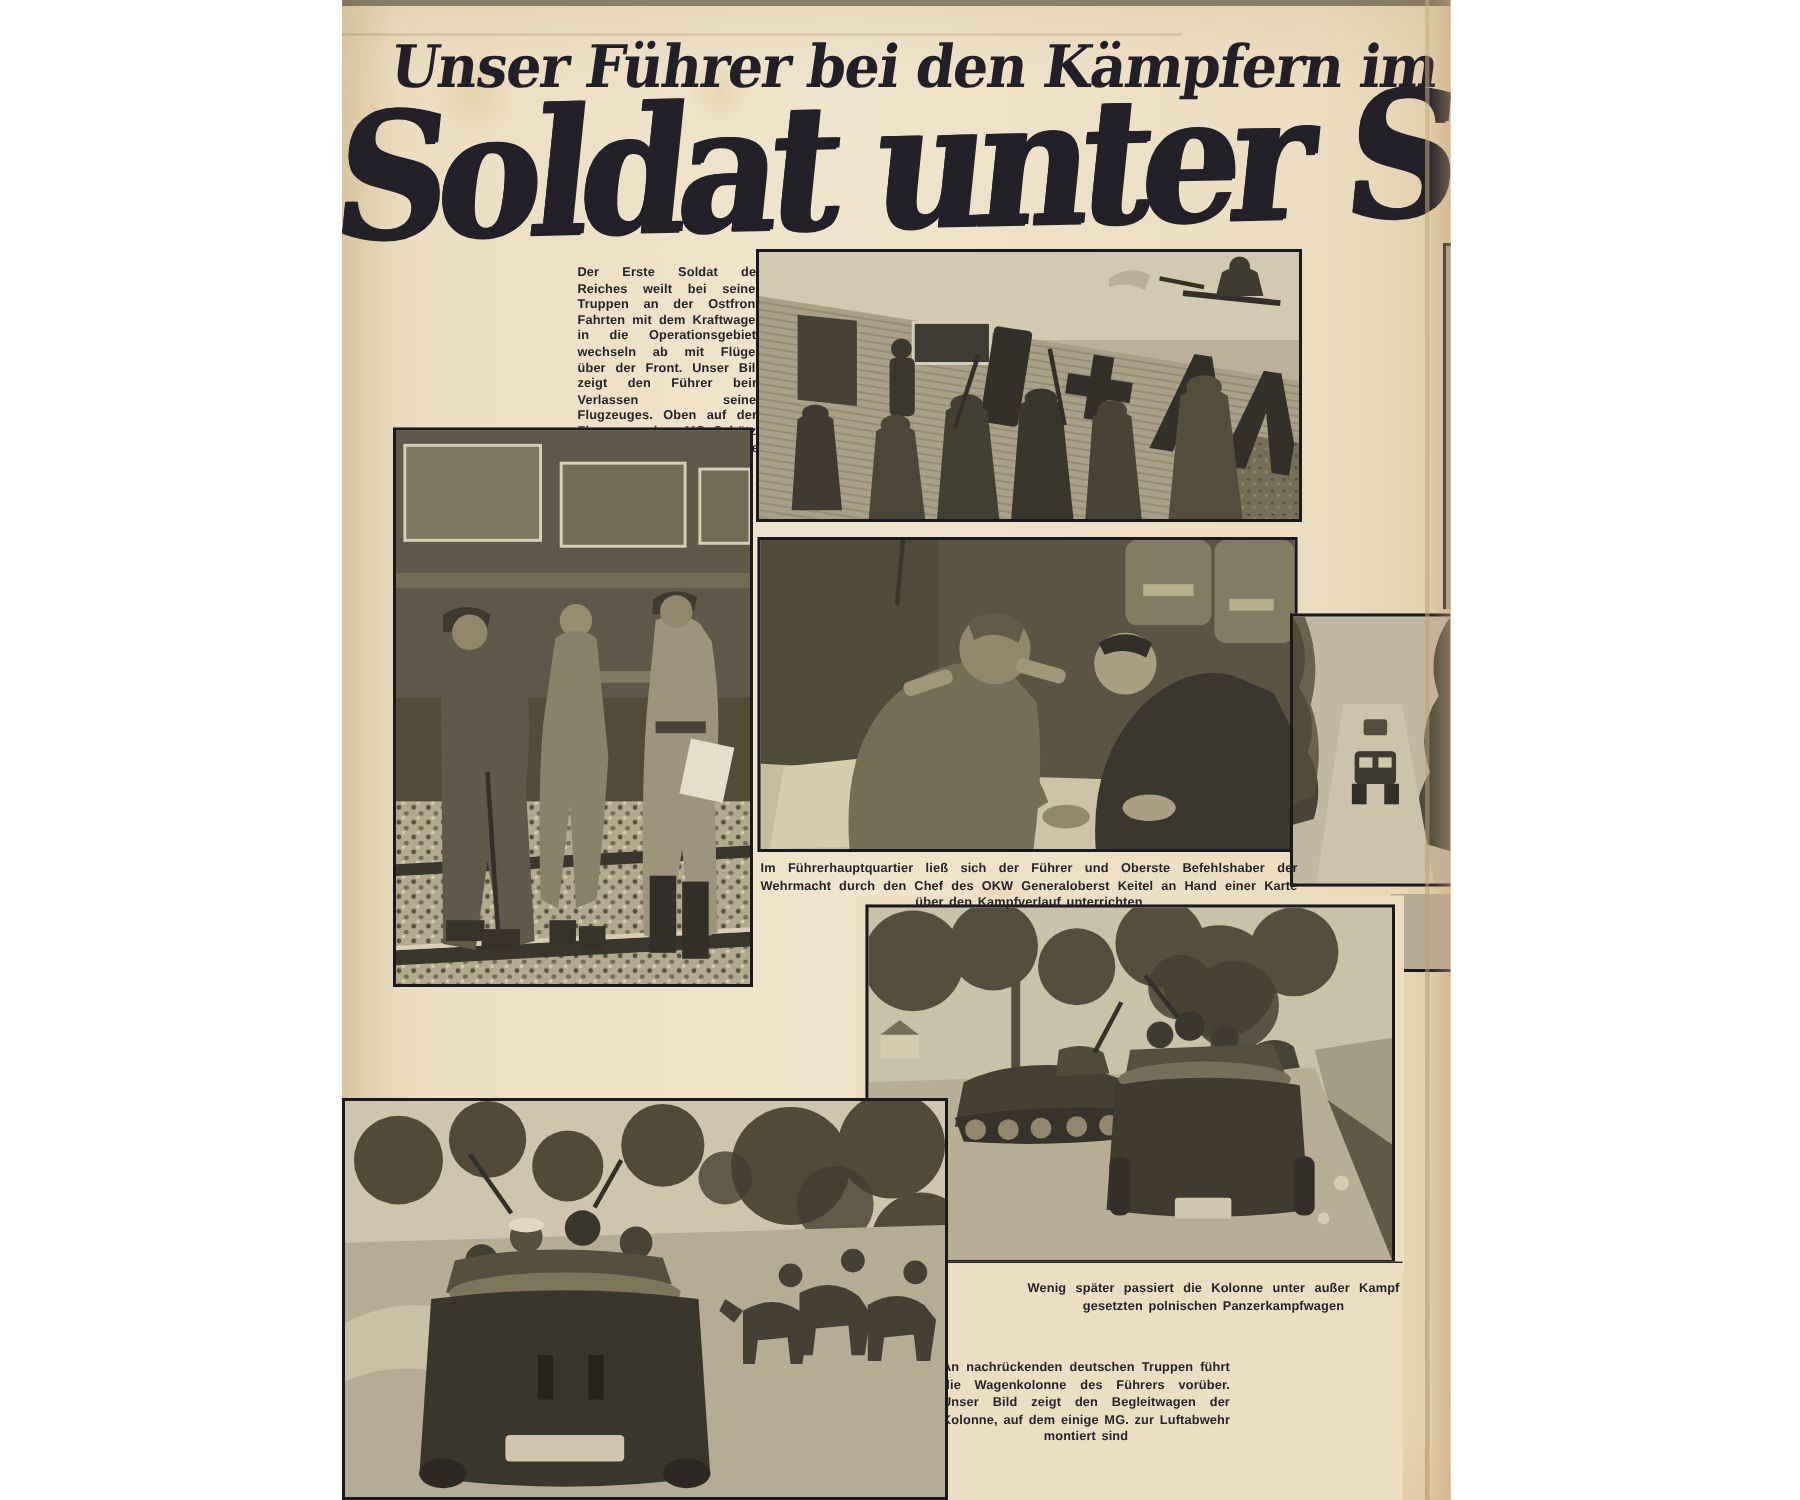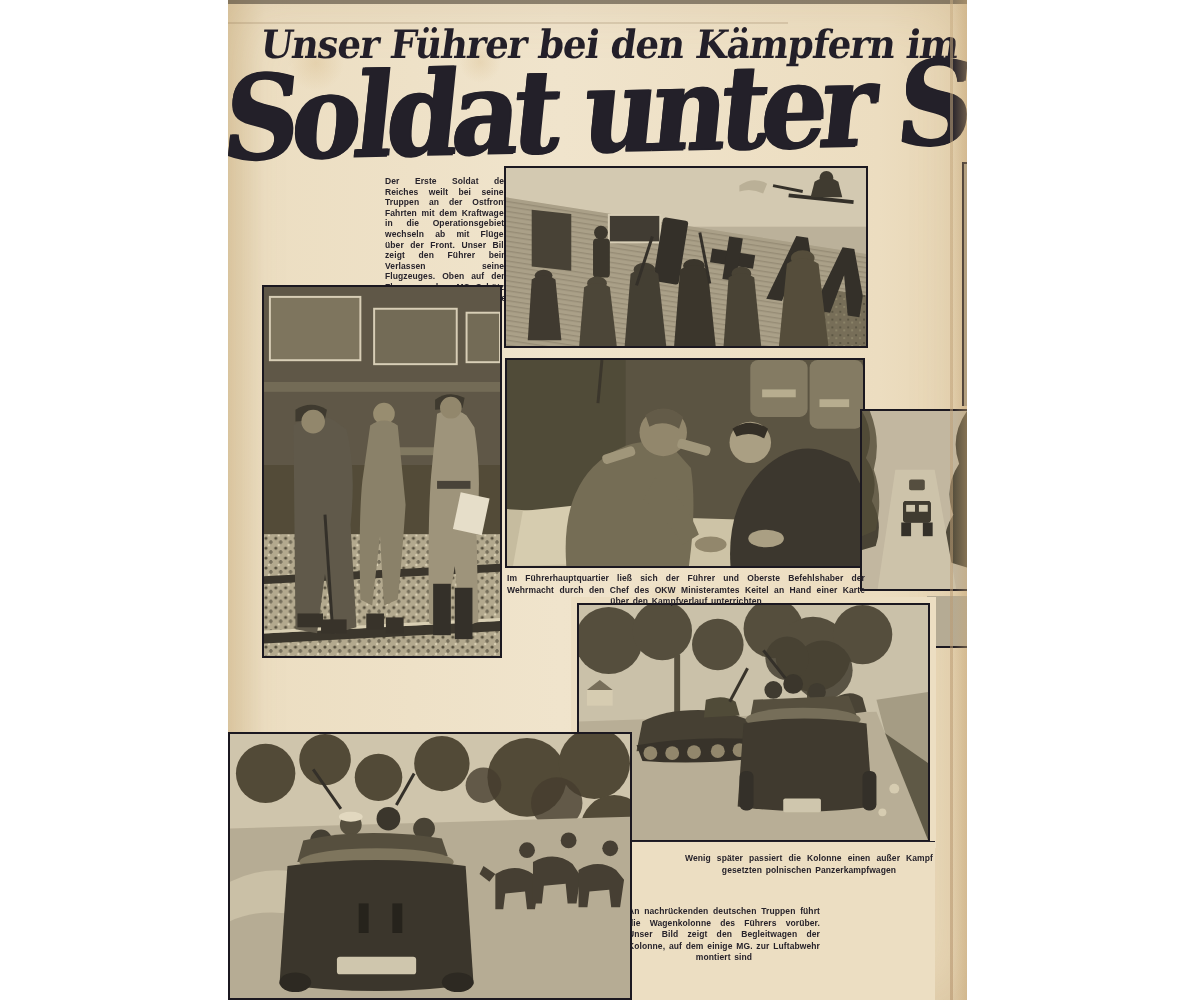--- a/index.html
+++ b/index.html
@@ -325,21 +325,21 @@
         </g>
 
         <circle cx="318" cy="186" r="5" fill="#d6ccb2"></circle>
           <circle cx="306" cy="210" r="4" fill="#d6ccb2"></circle>
         <rect width="352" height="238" fill="#d8caa8" opacity="0.08"></rect>
       </svg>
     </div>
   </div>
 
   <div class="caption-panel">
-    <div class="body-text cap-tank">Wenig später passiert die Kolonne einen außer Kampf gesetzten polnischen Panzerkampfwagen</div>
+    <div class="body-text cap-tank">Wenig später passiert die Kolonne unter außer Kampf gesetzten polnischen Panzerkampfwagen</div>
     <div class="body-text cap-convoy">An nachrückenden deutschen Truppen führt die Wagenkolonne des Führers vorüber. Unser Bild zeigt den Begleitwagen der Kolonne, auf dem einige MG. zur Luftabwehr montiert sind</div>
   </div>
 
   <div class="photo photo-f">
     <svg viewBox="0 0 404 268" preserveAspectRatio="none">
       <rect width="404" height="268" fill="#cfc5ad"></rect>
 
       <g fill="#473f2e">
         <circle cx="36" cy="40" r="30"></circle>
           <circle cx="96" cy="26" r="26"></circle>
@@ -380,17 +380,17 @@
         <rect x="108" y="226" width="80" height="18" rx="3" fill="#cfc6ae"></rect>
         <ellipse cx="66" cy="252" rx="16" ry="10" fill="#1f1c17"></ellipse>
         <ellipse cx="230" cy="252" rx="16" ry="10" fill="#1f1c17"></ellipse>
         <rect x="130" y="172" width="10" height="30" fill="#171511"></rect>
         <rect x="164" y="172" width="10" height="30" fill="#171511"></rect>
       </g>
       <rect width="404" height="268" fill="#d8caa8" opacity="0.08"></rect>
     </svg>
   </div>
 
-  <div class="body-text cap-map">Im Führerhauptquartier ließ sich der Führer und Oberste Befehlshaber der Wehrmacht durch den Chef des OKW Ministeramtes Keitel an Hand einer Karte über den Kampfverlauf unterrichten</div>
+  <div class="body-text cap-map">Im Führerhauptquartier ließ sich der Führer und Oberste Befehlshaber der Wehrmacht durch den Chef des OKW Generaloberst Keitel an Hand einer Karte über den Kampfverlauf unterrichten</div>
 
   <div class="fold-line"></div>
   <div class="edge-shade"></div>
 </div>
 
 </body></html>

